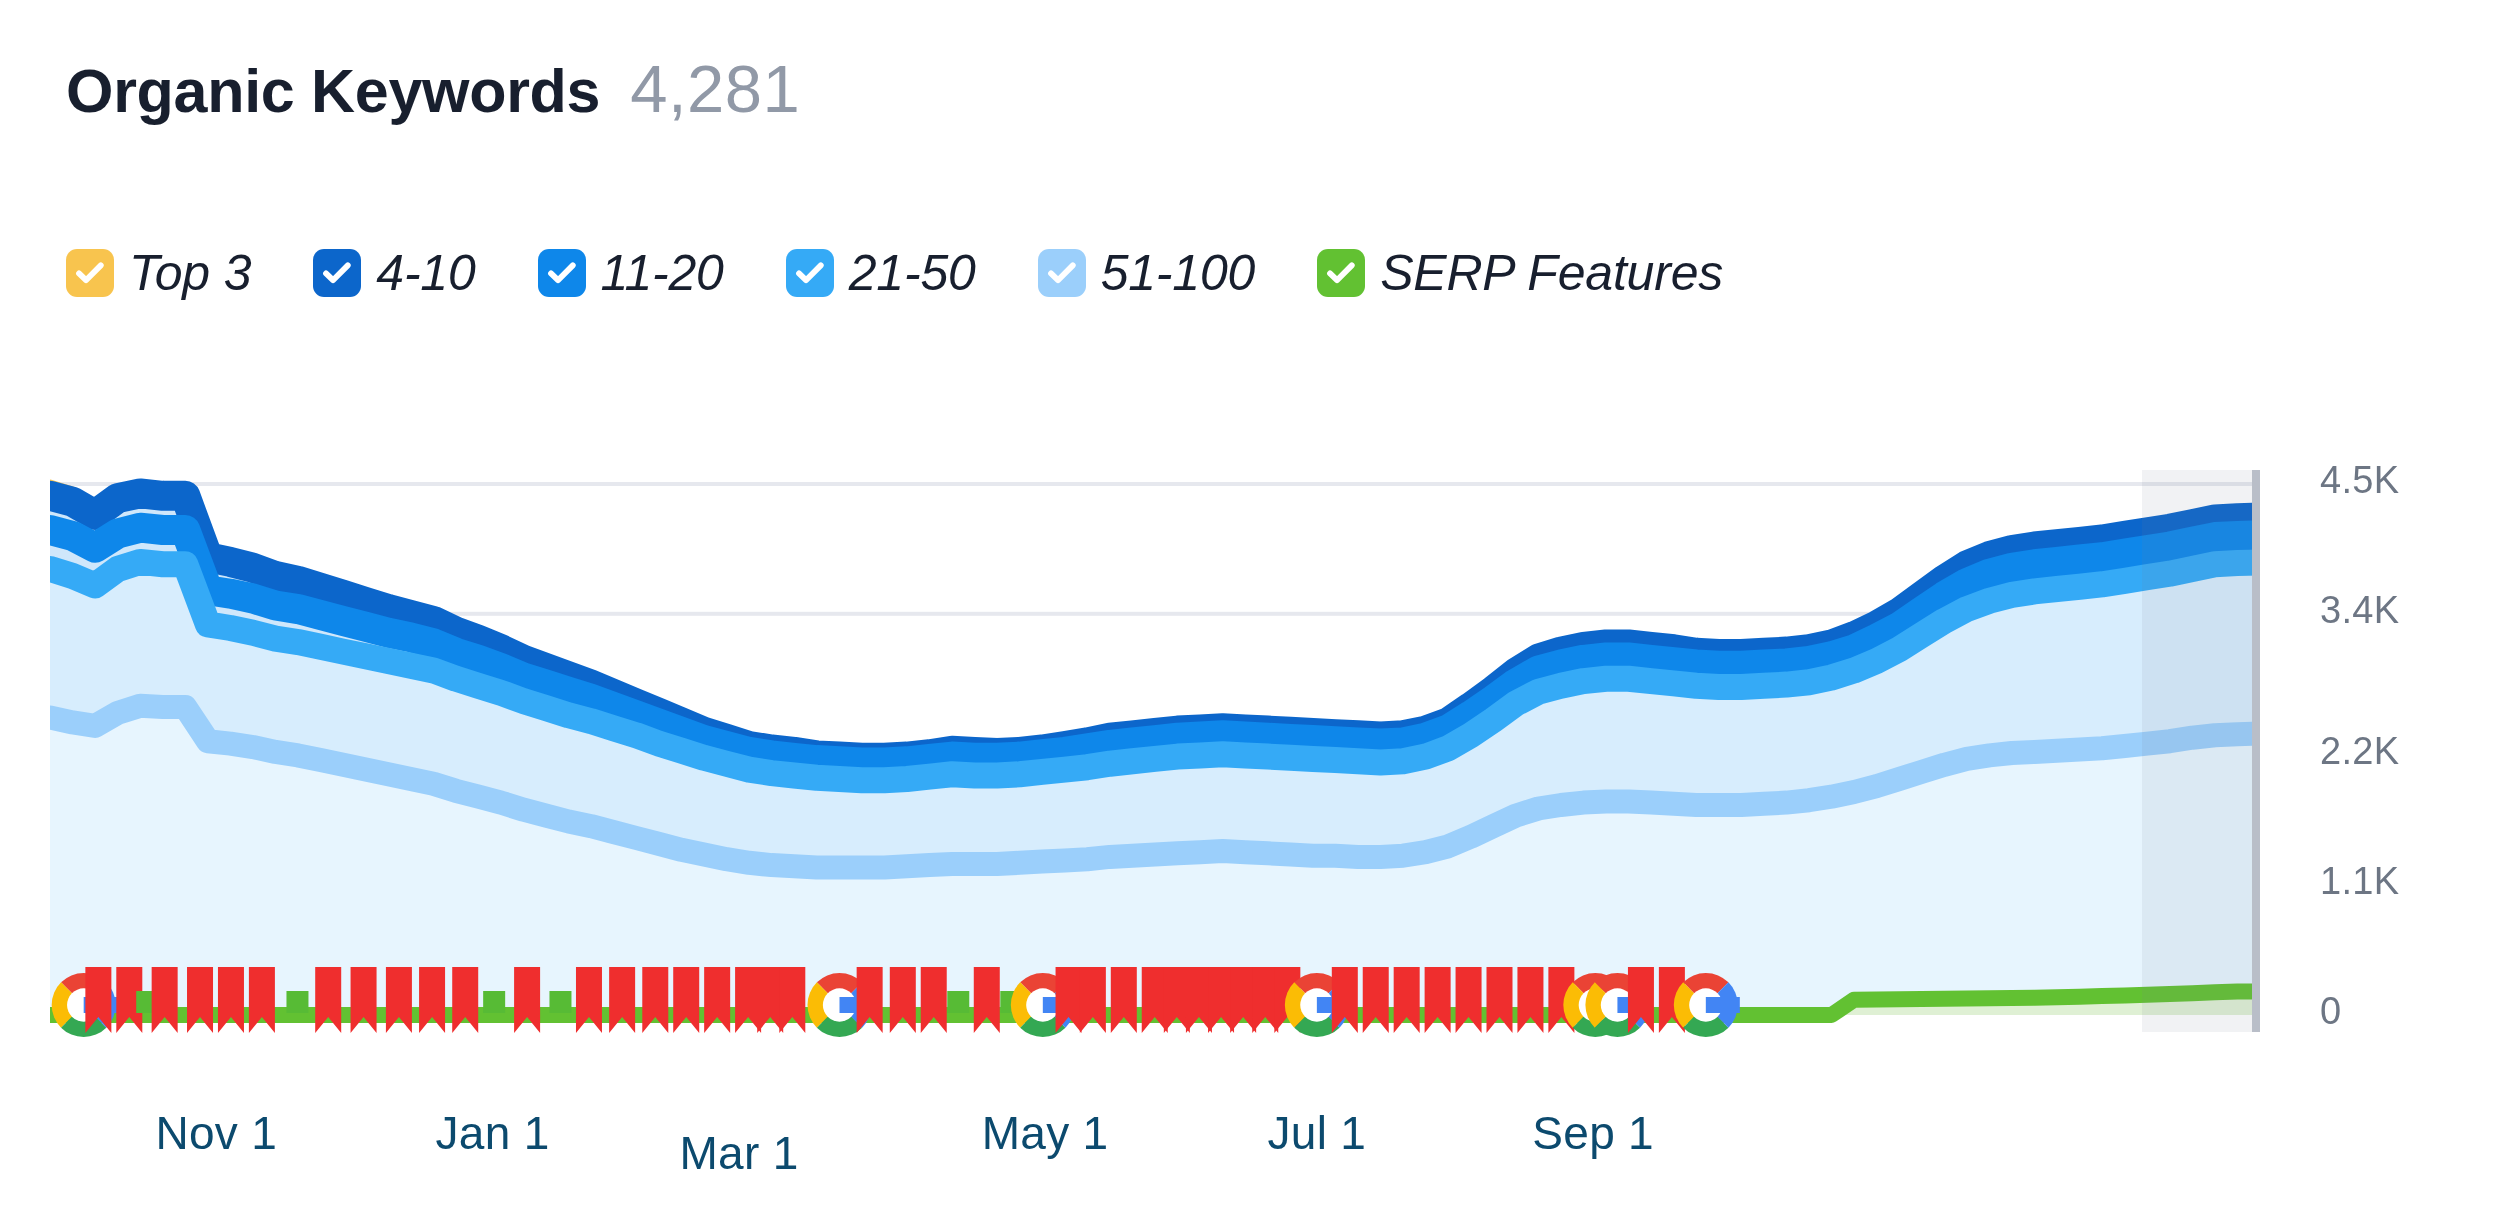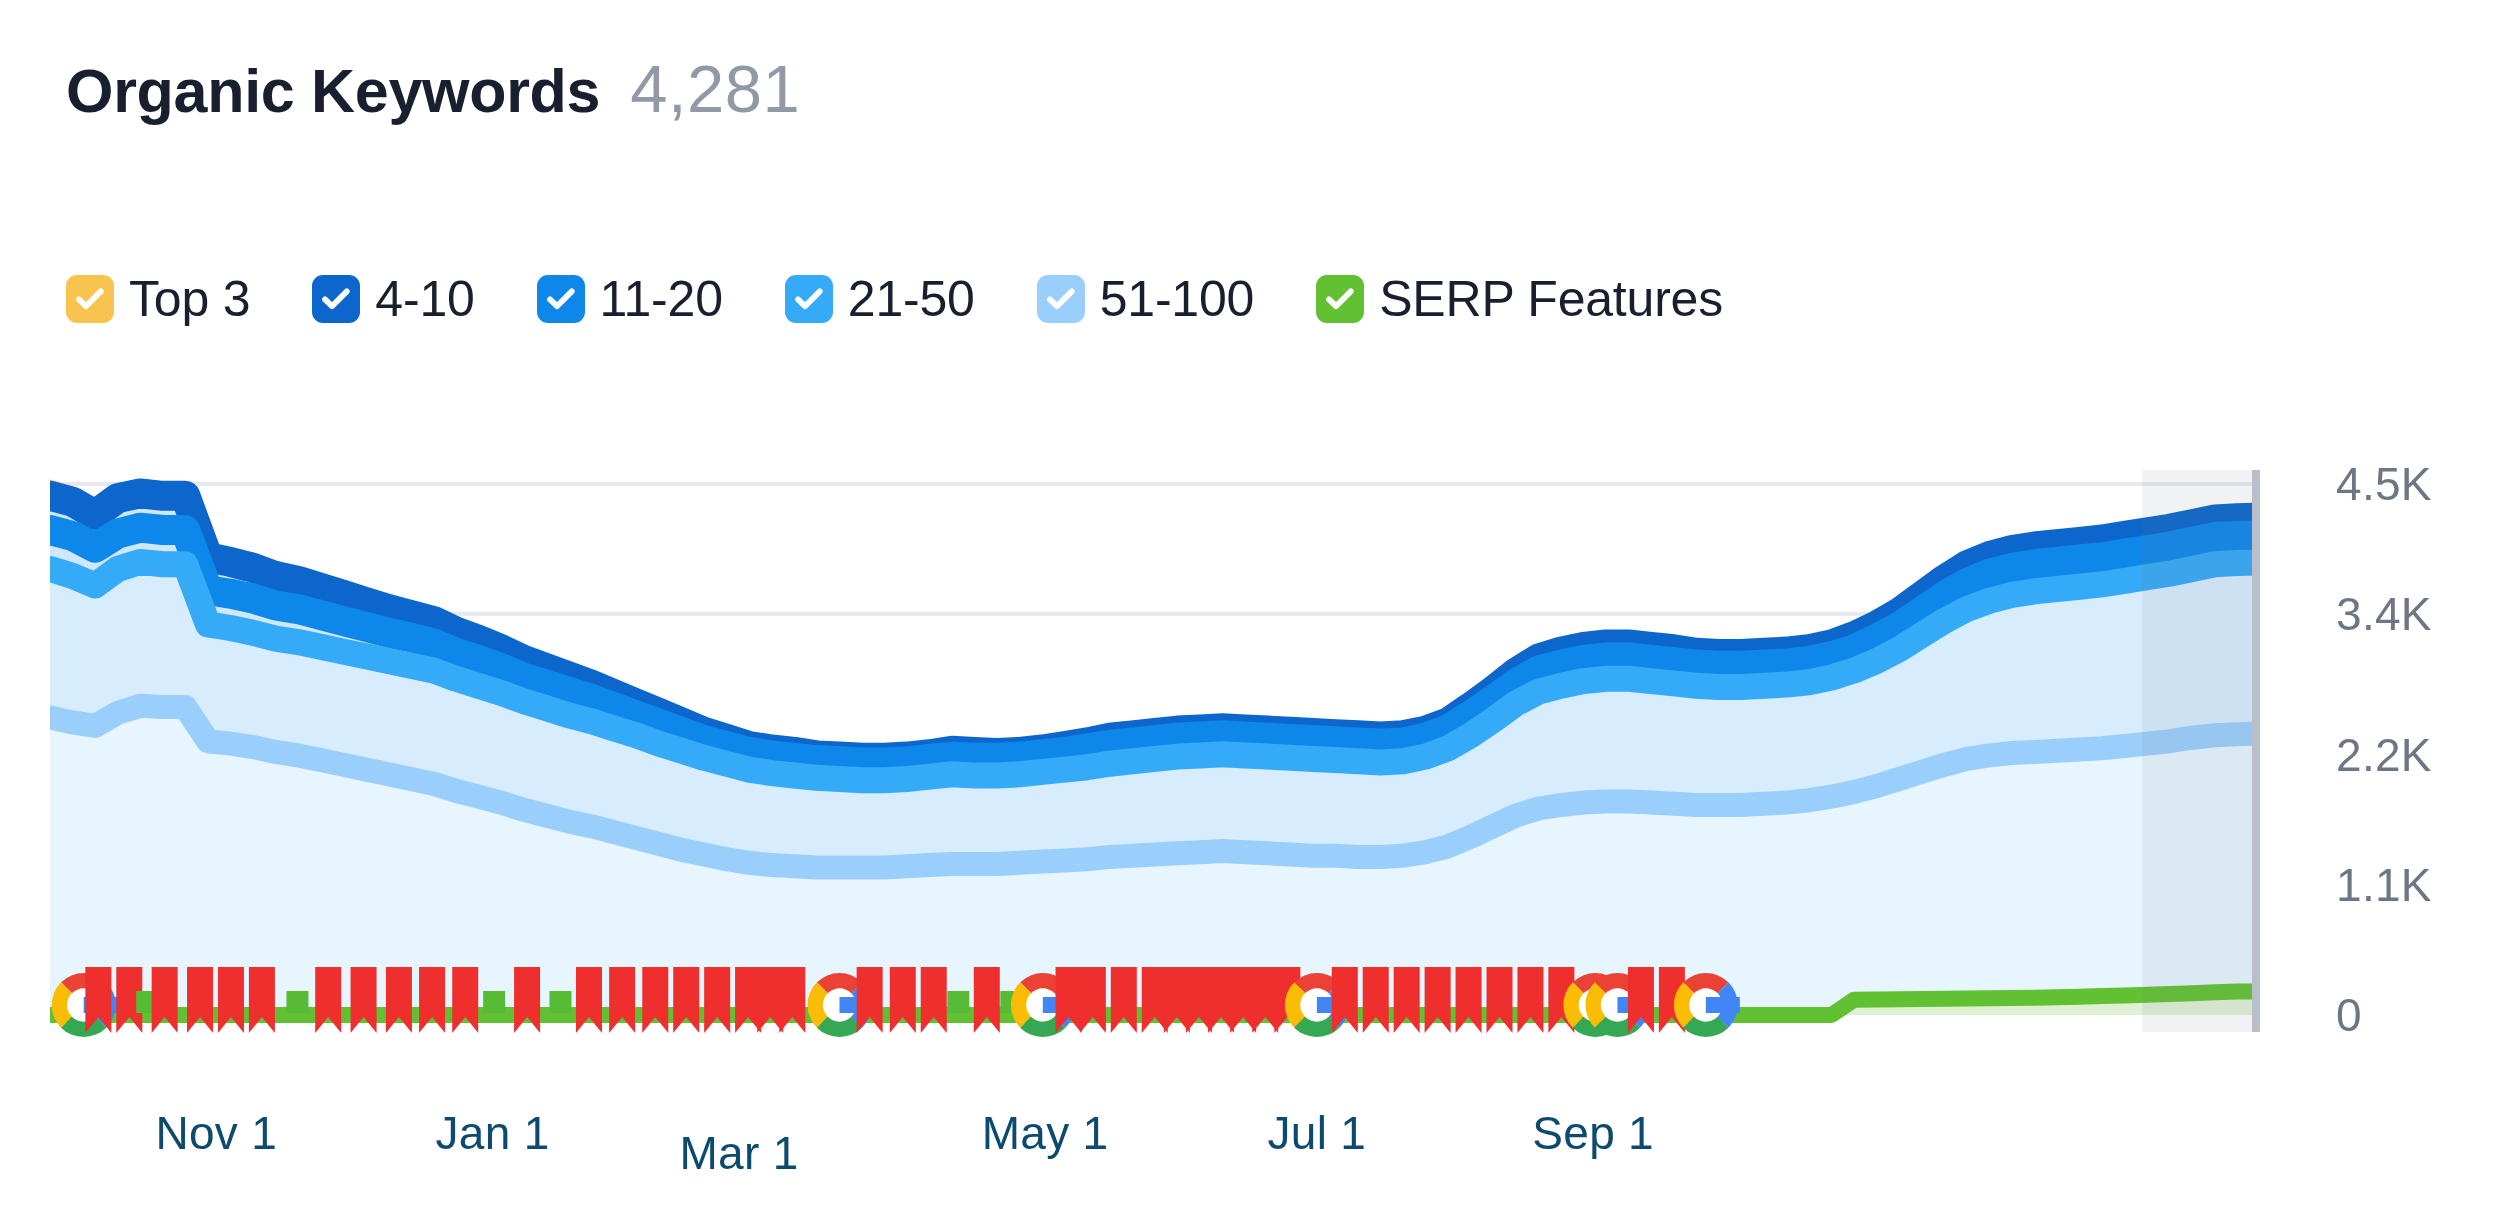--- a/index.html
+++ b/index.html
@@ -45,25 +45,26 @@
     font-weight: 400;
     color: #9199a7;
     line-height: 1;
     letter-spacing: 0.5px;
   }
 
   
   .legend {
     position: absolute;
     left: 66px;
-    top: 274px;
+    top: 248px;
     display: flex;
     align-items: center;
     gap: 0px;
     white-space: nowrap;
+    font-style: italic;
   }
   .legend-item {
     display: flex;
     align-items: center;
     gap: 15px;
     margin-right: 62px;
     cursor: pointer;
     user-select: none;
   }
   .legend-item:last-child { margin-right: 16px; }
@@ -105,22 +106,22 @@
   
   .yaxis {
     position: absolute;
     left: 2270px;
     top: 0;
     width: 230px;
     height: 580px;
   }
   .ytick {
     position: absolute;
-    left: 16px;
-    font-size: 46px;
+    left: 0;
+    font-size: 38px;
     color: #6d7684;
     line-height: 1;
     letter-spacing: 0.3px;
   }
 
   
   .xaxis {
     position: absolute;
     left: 0;
     top: 640px;

